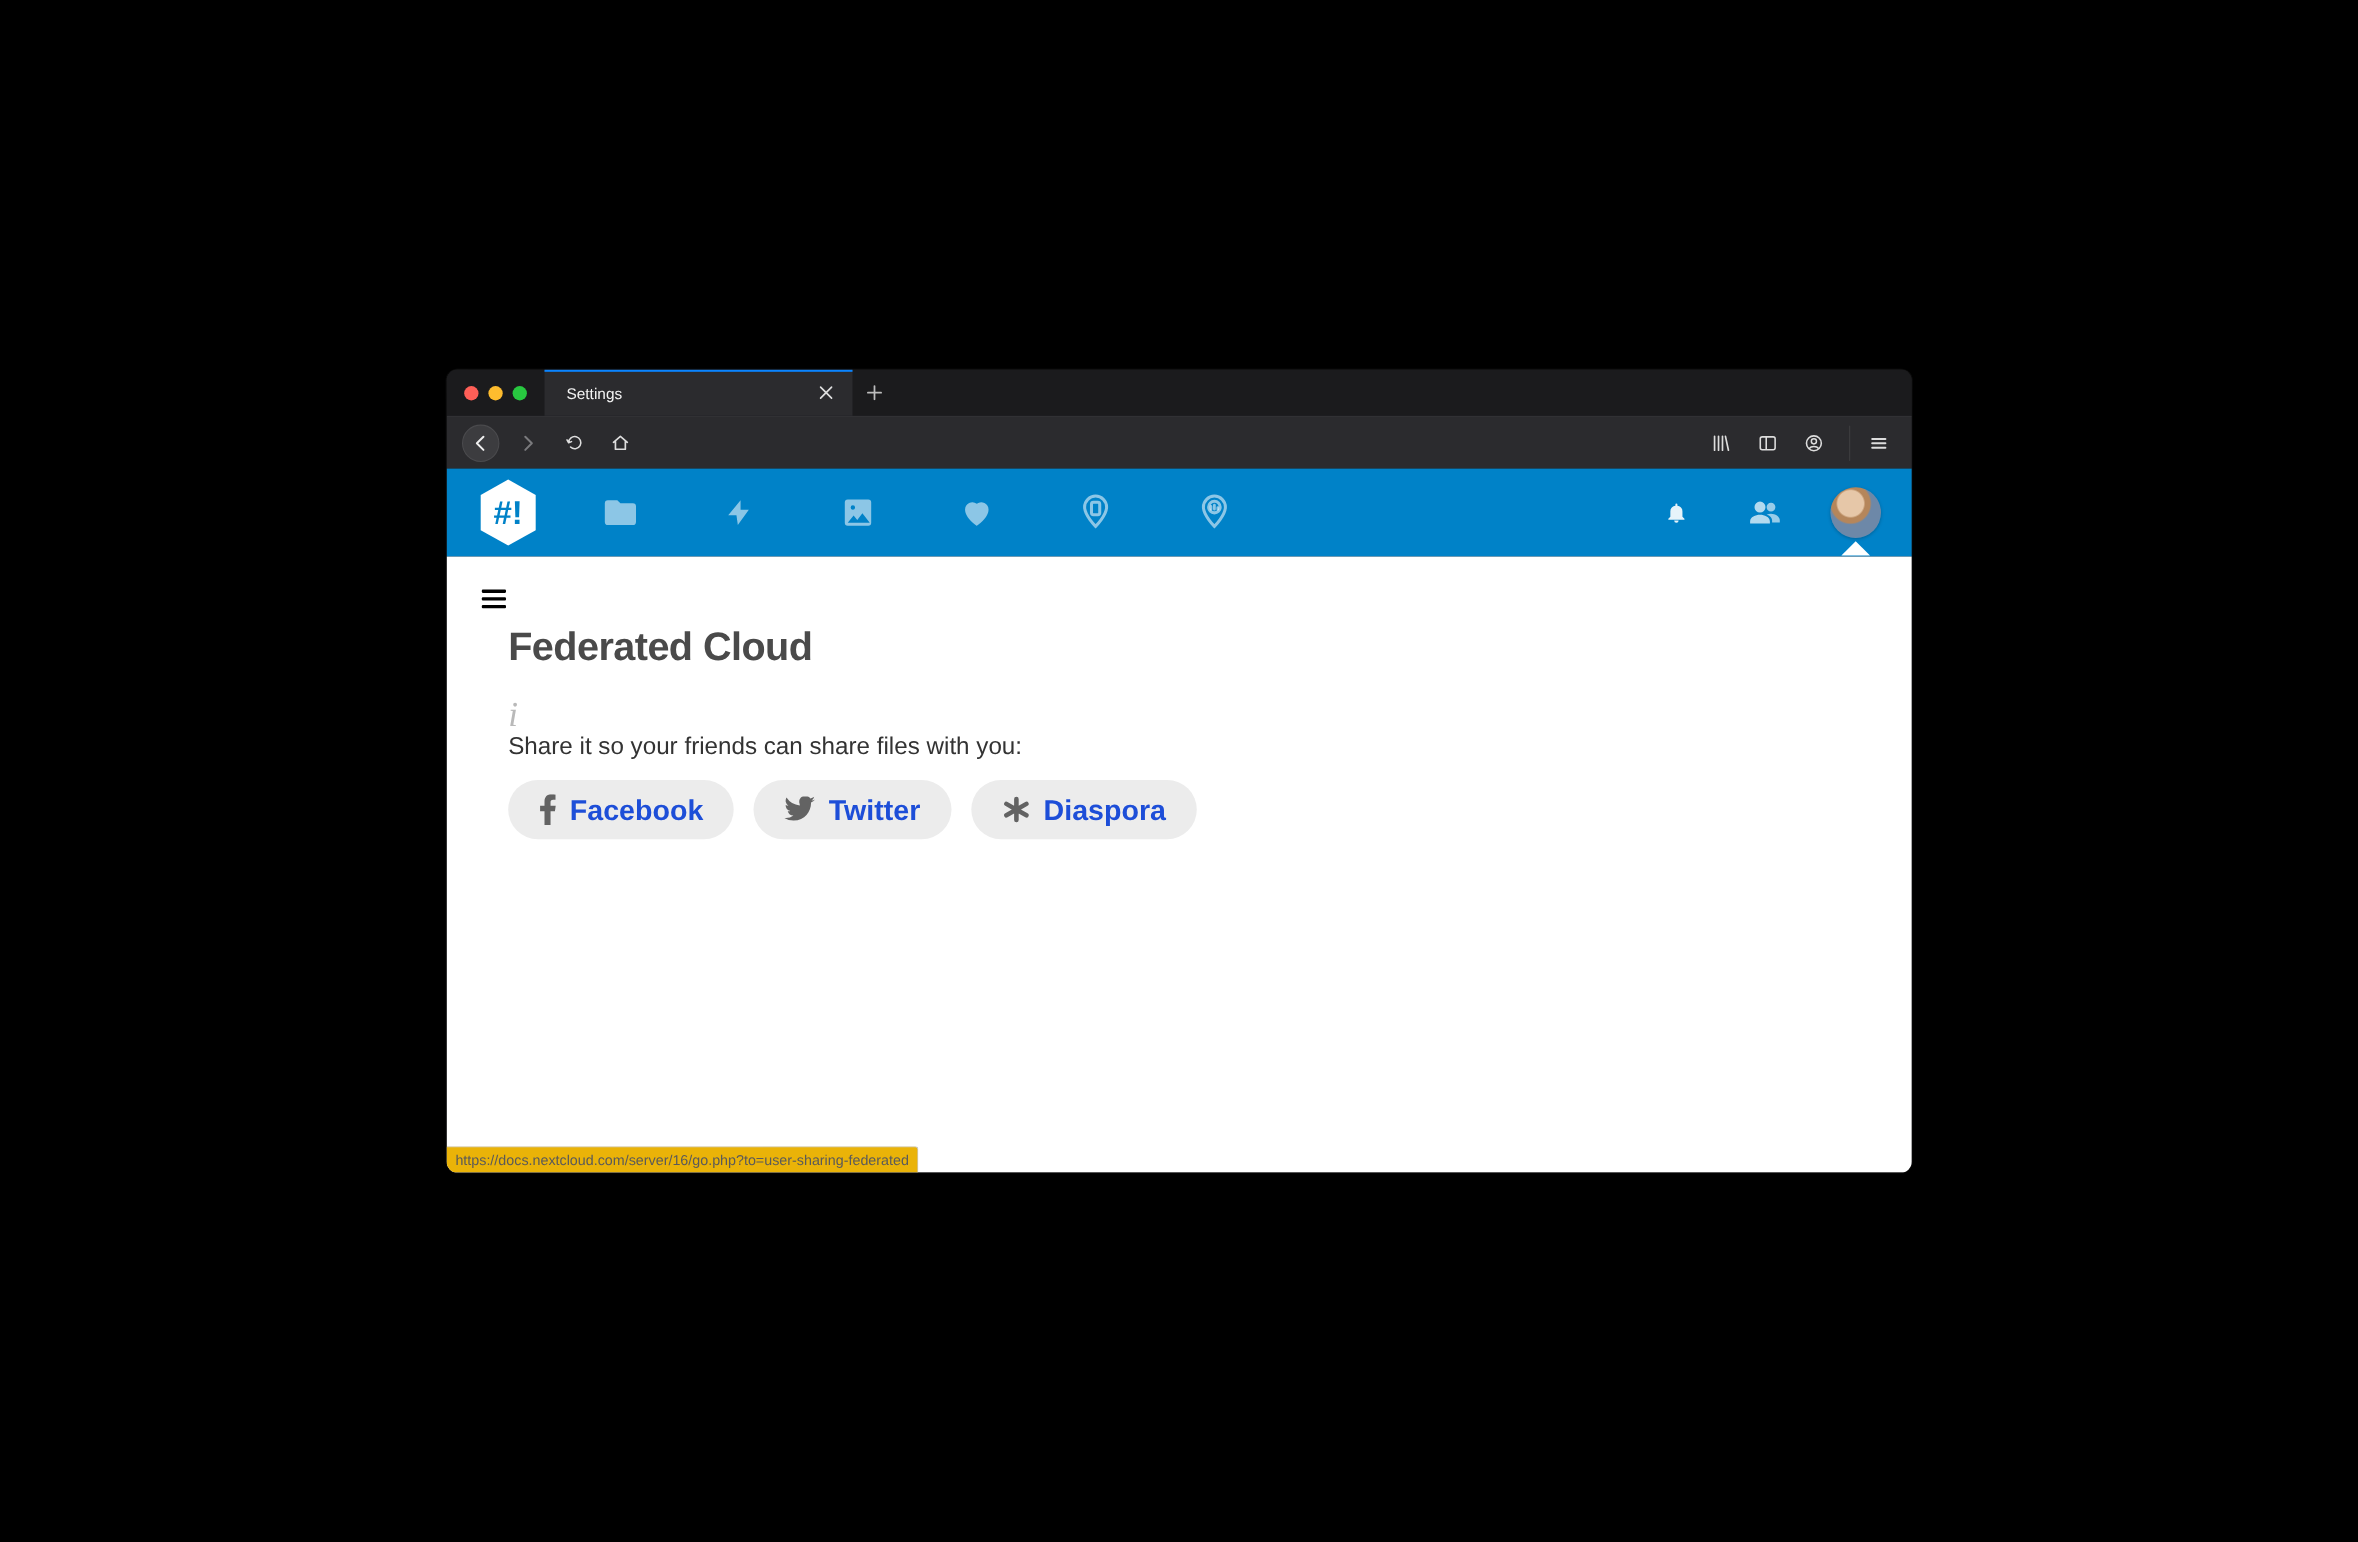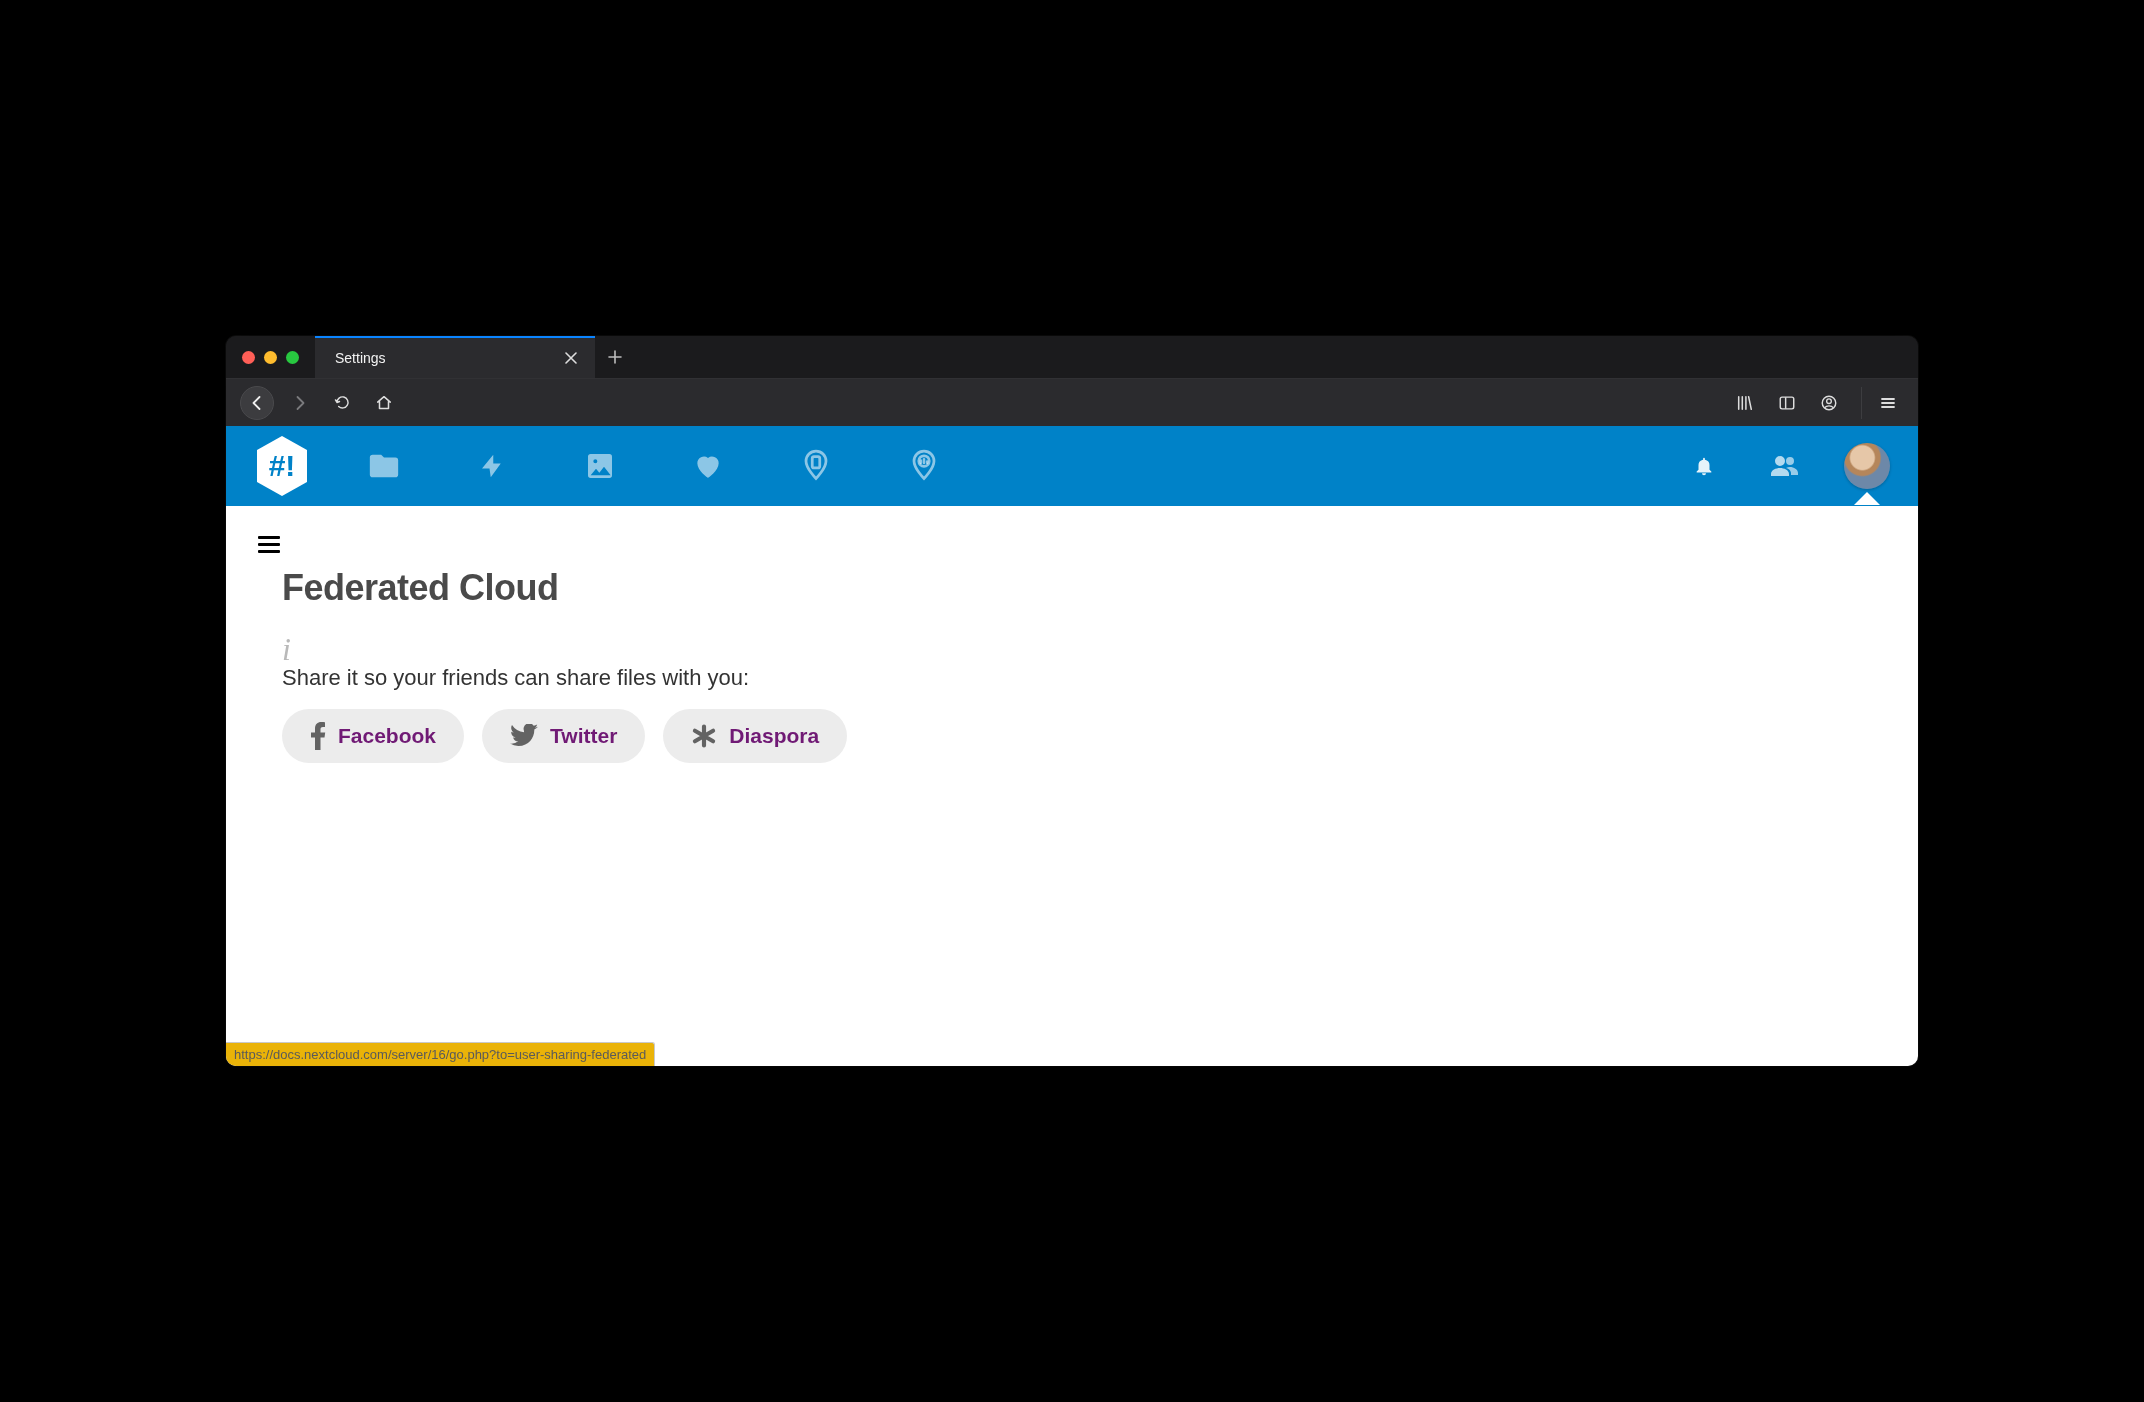--- a/index.html
+++ b/index.html
@@ -3,21 +3,21 @@
 <meta charset="utf-8">
 <style>
   * { box-sizing: border-box; margin: 0; padding: 0; }
   html, body { width: 100%; height: 100%; background: #000; }
   body {
     font-family: -apple-system, BlinkMacSystemFont, "Segoe UI", "Helvetica Neue", Arial, sans-serif;
     display: flex; align-items: center; justify-content: center;
     padding: 40px;
   }
   .window {
-    width: 1692px;
+    width: 1332px;
     background: #1b1b1d;
     border-radius: 10px;
     box-shadow: 0 30px 80px rgba(0,0,0,0.6), 0 10px 30px rgba(0,0,0,0.4), 0 0 0 1px rgba(255,255,255,0.05);
     overflow: hidden;
     position: relative;
   }
   
   .titlebar {
     display: flex; align-items: stretch;
     height: 42px;
@@ -175,22 +175,22 @@
   }
   .share-buttons {
     padding: 18px 28px 12px 28px;
     display: flex; gap: 18px; flex-wrap: wrap;
   }
   .pill {
     display: flex; align-items: center; gap: 12px;
     height: 54px;
     border-radius: 27px;
     background: #ececec;
-    color: #701a75;
-    font-size: 21px;
+    color: #1d4ed8;
+    font-size: 26px;
     font-weight: 600;
     padding: 0 28px;
     cursor: pointer;
     border: none;
   }
   .pill svg { display: block; }
 
   
   .statusbar {
     position: absolute;

